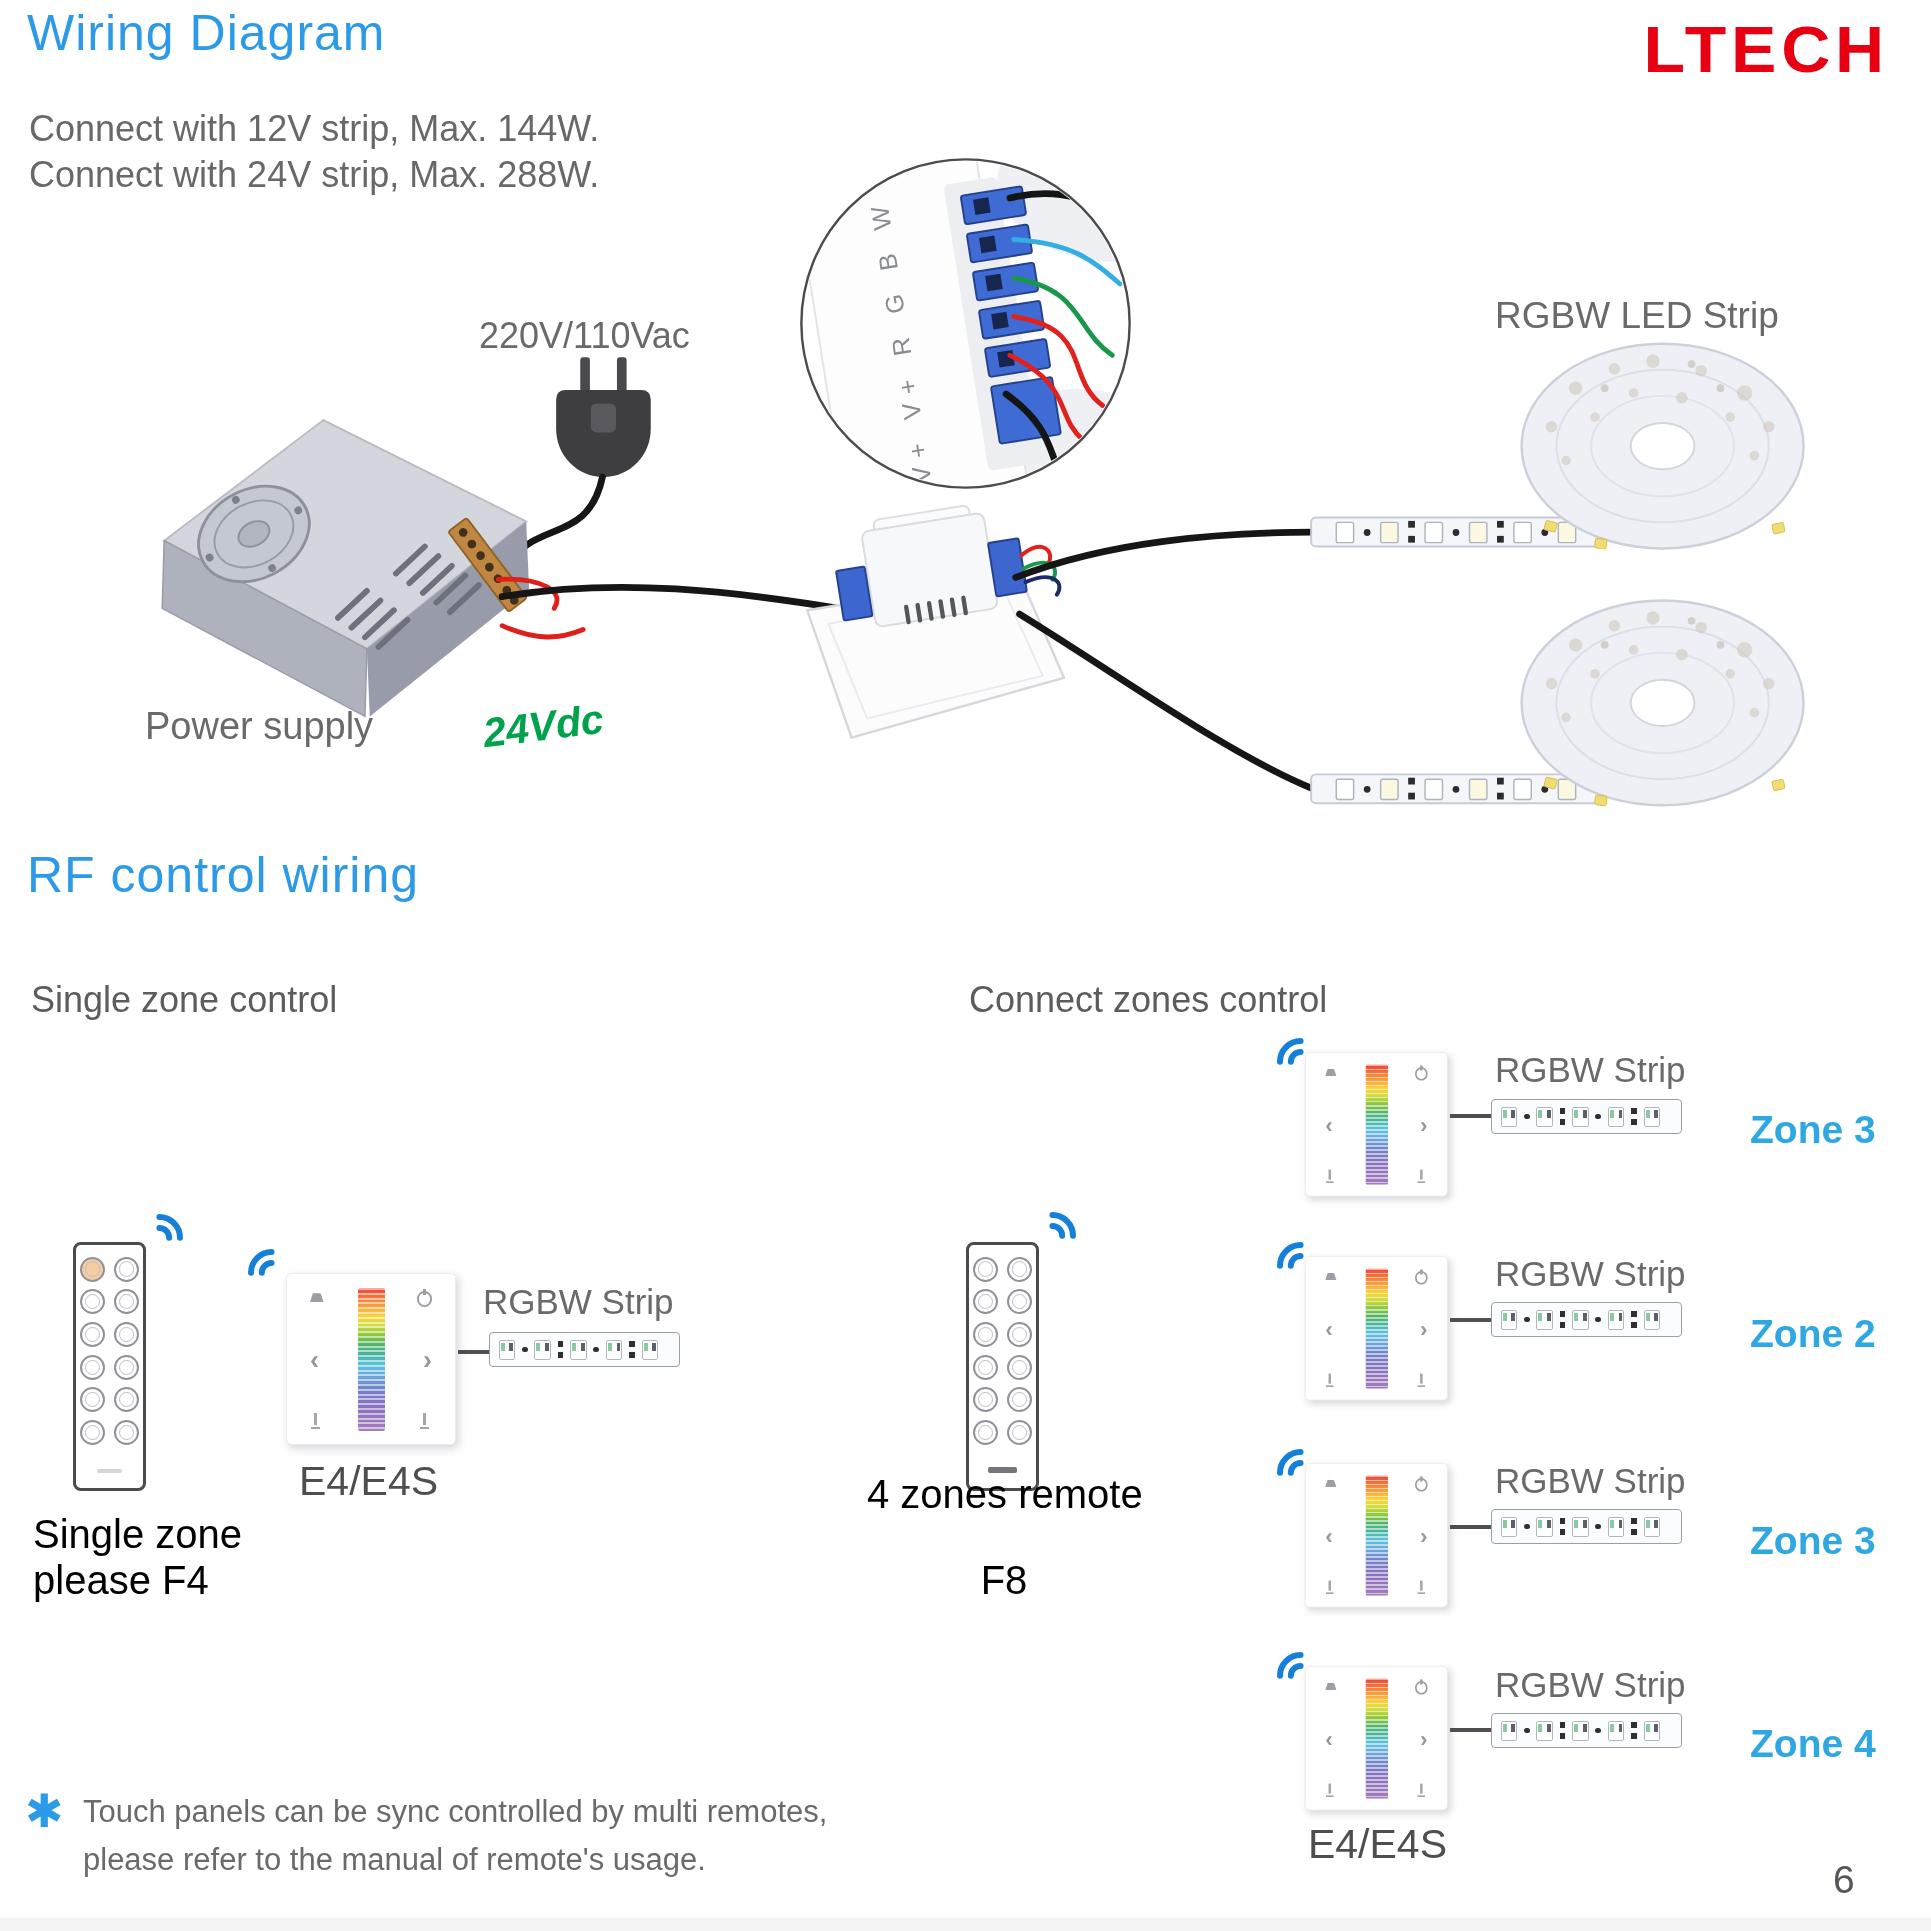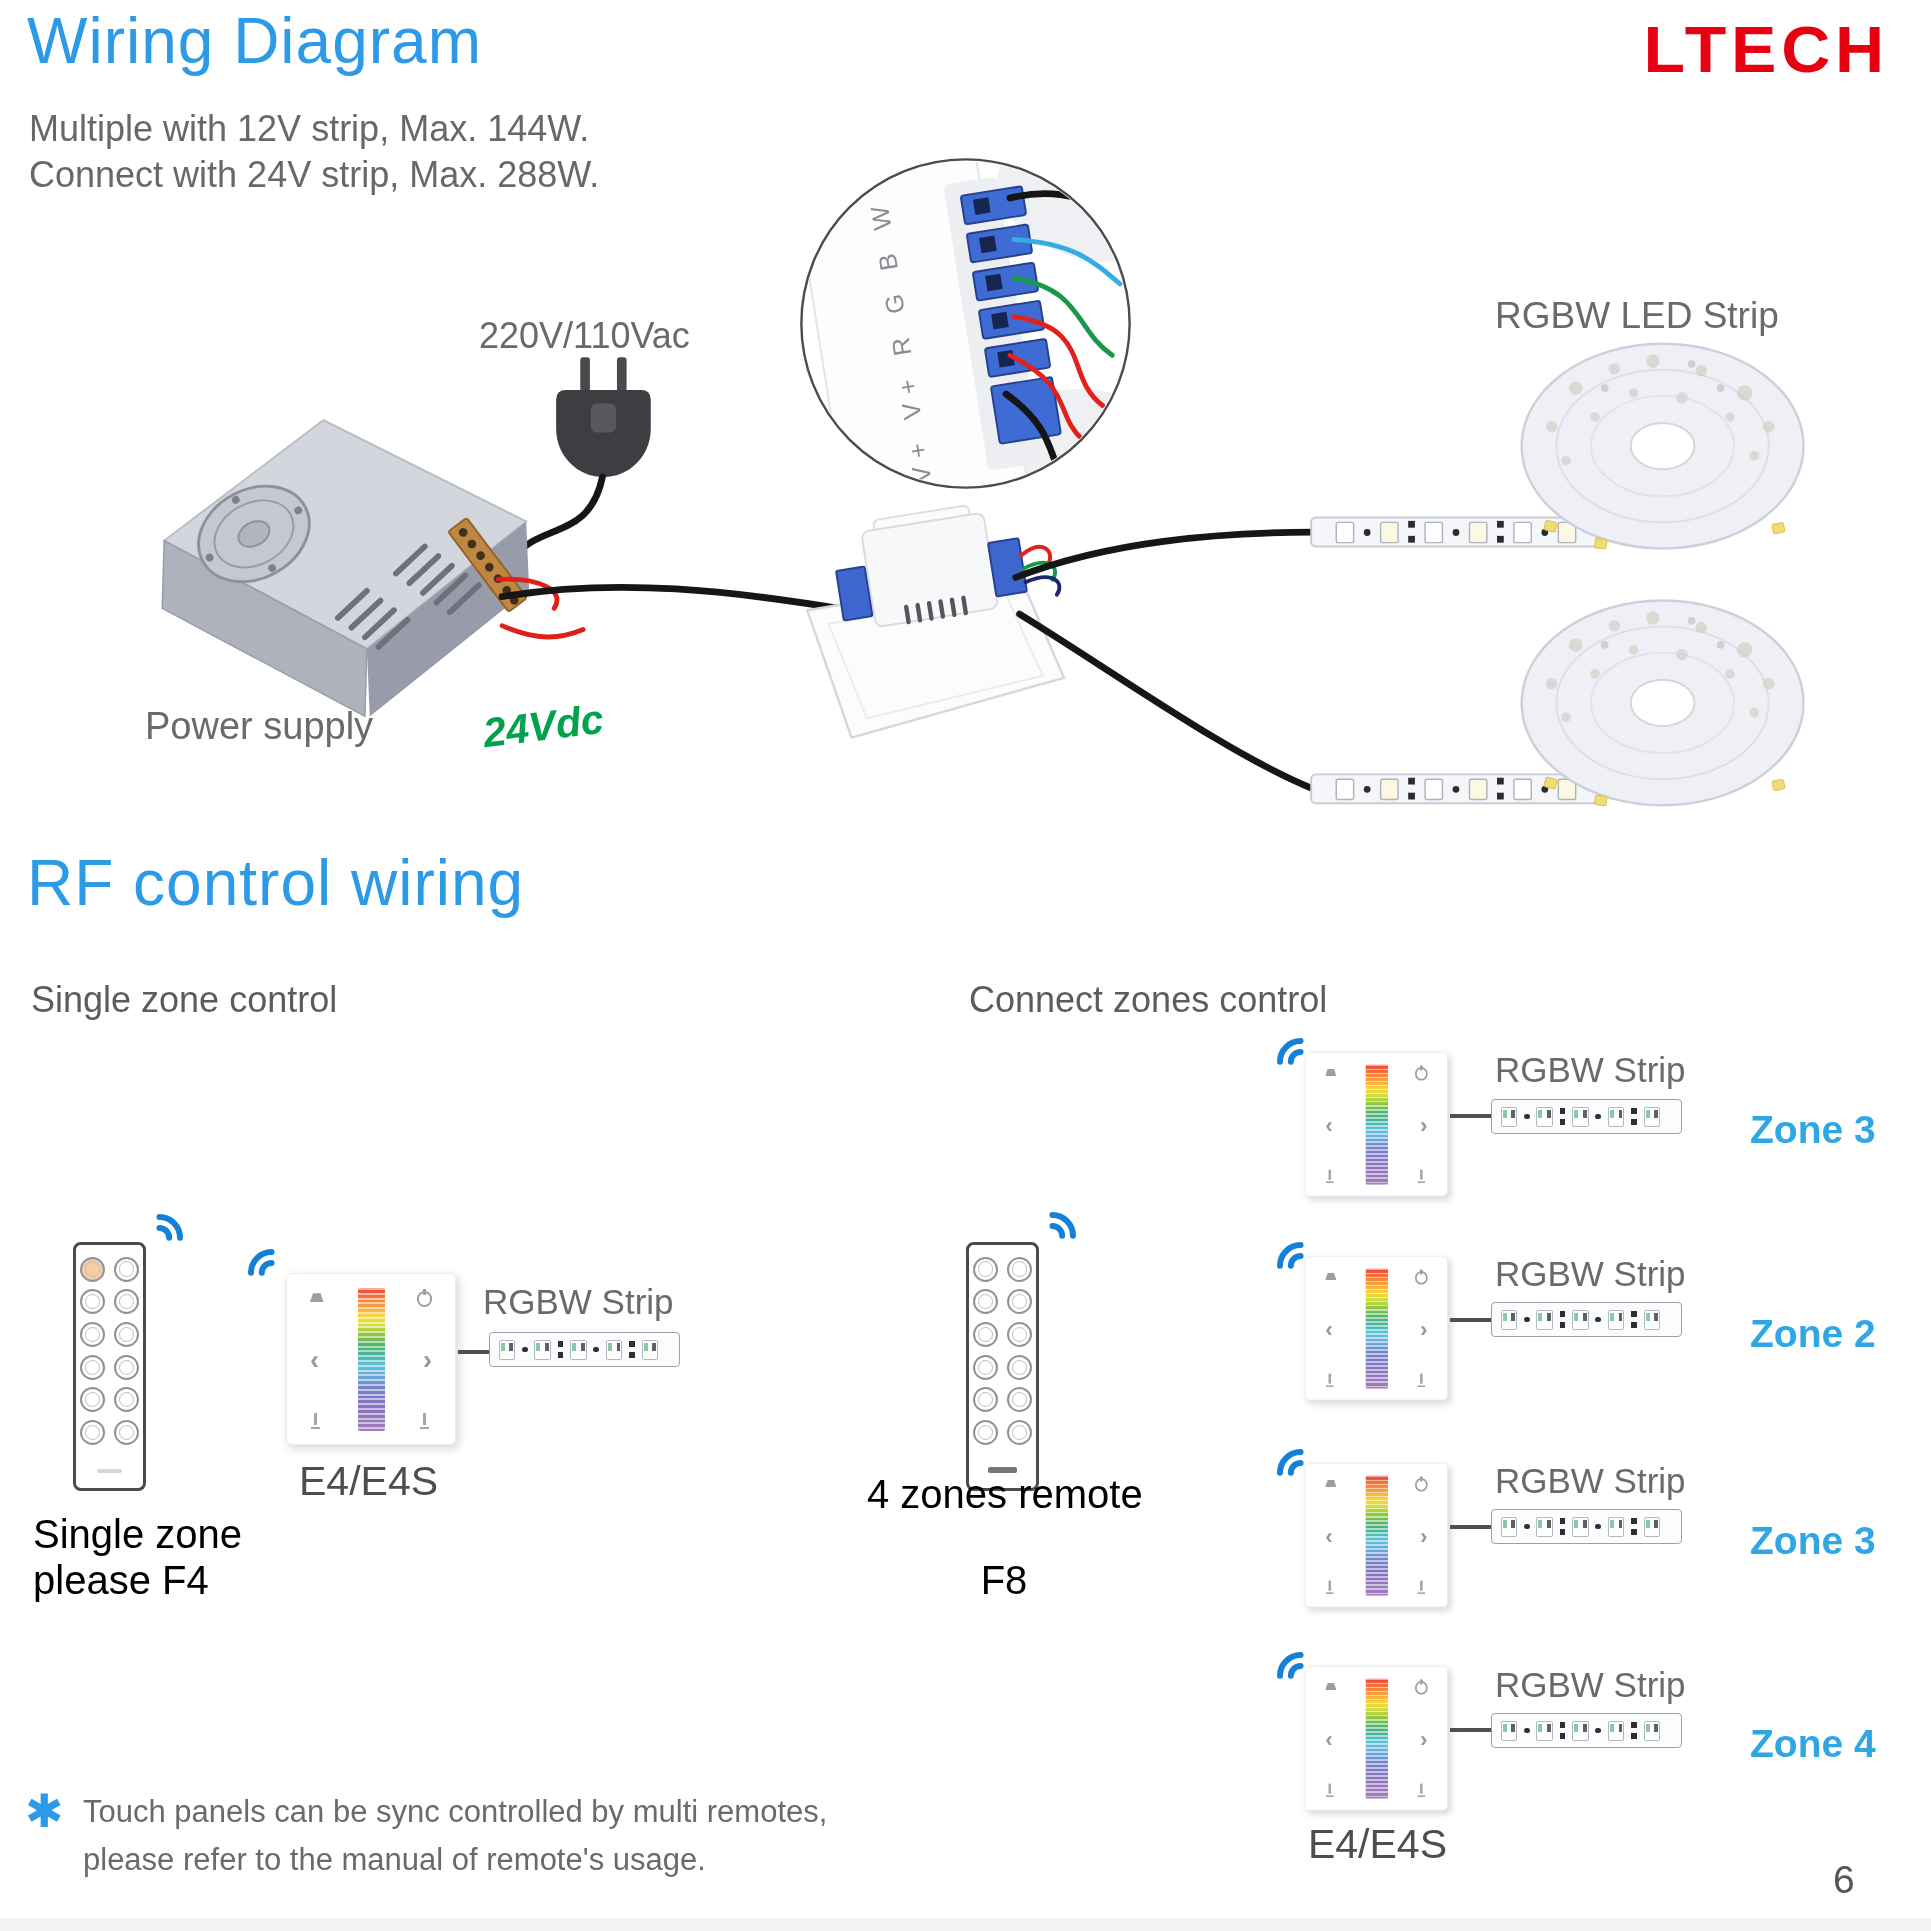--- a/index.html
+++ b/index.html
@@ -1,19 +1,19 @@
 <!DOCTYPE html>
 <html><head>
 <meta charset="utf-8">
 <style>
   html,body{margin:0;padding:0}
   body{width:1931px;height:1931px;background:#ffffff;position:relative;overflow:hidden;
        font-family:"Liberation Sans",sans-serif;color:#6a6a6a}
   .abs{position:absolute}
-  .h1{font-size:64px;color:#2d9ae8;letter-spacing:1px;font-weight:400;white-space:nowrap}
+  .h1{font-size:50px;color:#2d9ae8;letter-spacing:1px;font-weight:400;white-space:nowrap}
   .logo{font-size:68px;font-weight:700;color:#e60012;letter-spacing:4.8px;transform:scaleY(.95);white-space:nowrap}
   .intro{font-size:36px;color:#686868;white-space:nowrap}
   .lbl{font-size:36px;color:#6a6a6a;white-space:nowrap}
   .h3{font-size:36px;color:#5c5c5c;white-space:nowrap}
   .dc{font-size:41px;font-weight:700;font-style:italic;color:#00a24b;transform:rotate(-7deg);white-space:nowrap}
   .cap{font-size:40px;color:#000000;white-space:nowrap}
   .modlbl{font-size:41px;color:#4e4e4e;white-space:nowrap}
   .zone{font-size:39px;font-weight:700;color:#2fa7e2;white-space:nowrap}
   .note{font-size:31px;color:#6a6a6a;white-space:nowrap}
   .marker{font-size:46px;color:#2b9ae8;line-height:1}
@@ -67,21 +67,21 @@
   .sdot{width:5.8px;height:5.8px;background:#2f2f33;border-radius:50%;flex:none}
   .ddot{display:flex;flex-direction:column;gap:5.8px;flex:none}
   .ddot i{width:5.8px;height:5.8px;background:#2f2f33;display:block}
   .conn{height:3.9px;background:#4f4f53}
 </style>
 </head>
 <body>
 
 <div class="abs h1" style="left:27px;top:3.9px">Wiring Diagram</div>
 <div class="abs logo" style="left:1522px;top:9.7px;width:367px;text-align:right">LTECH</div>
-<div class="abs intro" style="left:29px;top:108px">Multiple with 12V strip, Max. 144W.</div>
+<div class="abs intro" style="left:29px;top:108px">Connect with 12V strip, Max. 144W.</div>
 <div class="abs intro" style="left:29px;top:154px">Connect with 24V strip, Max. 288W.</div>
 
 <svg class="abs" style="left:0;top:0" width="1931" height="869" viewBox="0 0 2000 900">
   <defs>
     <clipPath id="magclip">
         <circle cx="1000" cy="335" r="168"></circle>
       </clipPath>
     <g id="ledcoil">
       <rect x="1358" y="536" width="298" height="30" rx="5" fill="#f4f6fa" stroke="#c6cbd5" stroke-width="2"></rect>
       <rect x="1384" y="541" width="18" height="21" rx="2" fill="#fff" stroke="#aeb4bf" stroke-width="1.5"></rect>

